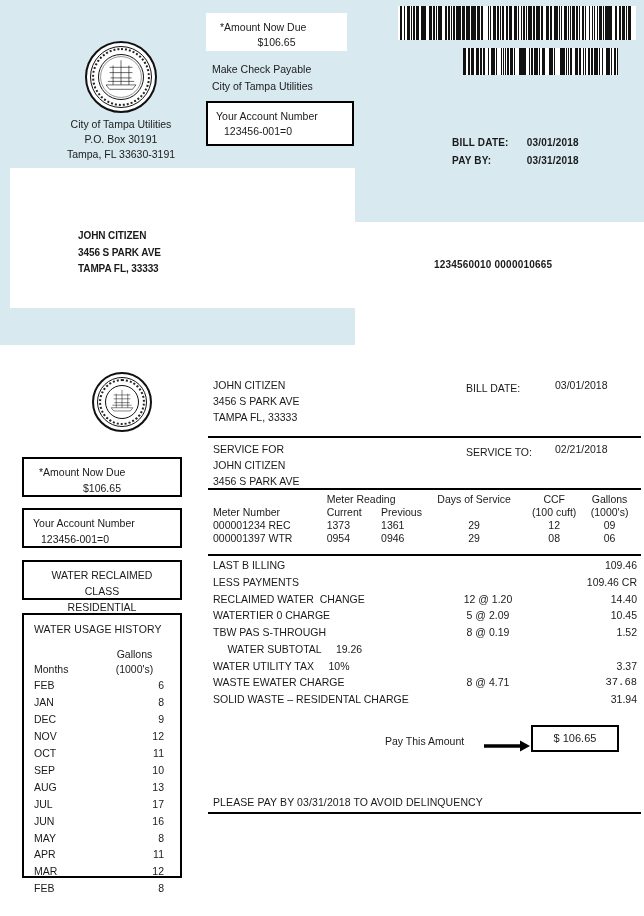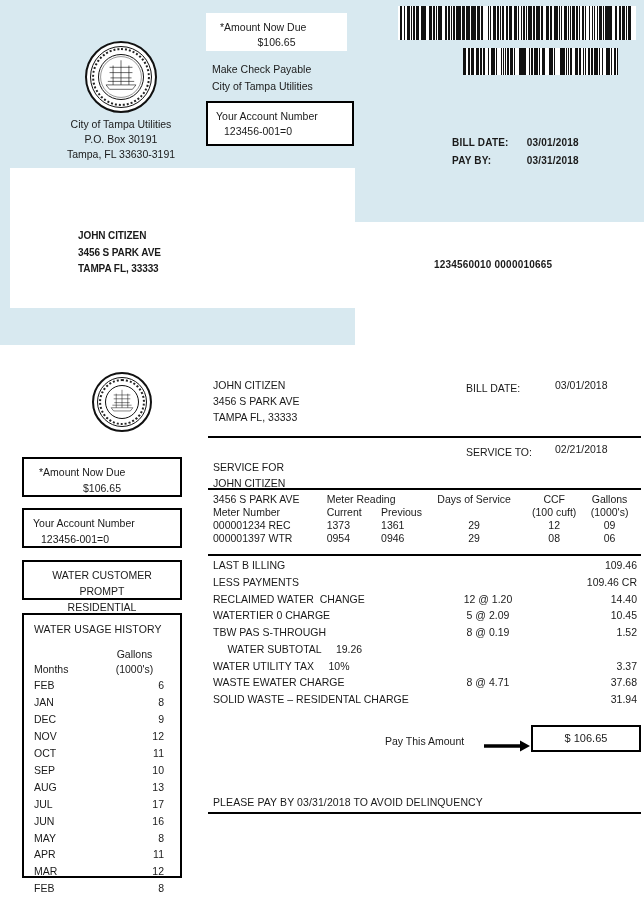--- a/index.html
+++ b/index.html
@@ -584,21 +584,21 @@
     <div style="text-align:left;padding-left:6px;">*Amount Now Due</div>
     <div>$106.65</div>
   </div>
 
   <div class="panel" style="left:22px;top:148px;width:160px;height:40px;padding-top:6px;">
     <div>Your Account Number</div>
     <div style="padding-left:8px;">123456-001=0</div>
   </div>
 
   <div class="panel ctr" style="left:22px;top:200px;width:160px;height:40px;padding-top:6px;">
-    <div>WATER CUSTOMER PROMPT</div>
+    <div>WATER RECLAIMED CLASS</div>
     <div>RESIDENTIAL</div>
   </div>
 
   <div class="hist" style="left:22px;top:253px;width:160px;height:265px;">
     <h4>WATER USAGE HISTORY</h4>
     <table>
       <tbody>
           <tr>
         <th></th>
         <th class="g">Gallons</th>
@@ -670,21 +670,21 @@
     <div class="hdr-line">3456 S PARK AVE</div>
     <div class="hdr-line">TAMPA FL, 33333</div>
   </div>
   <div class="rows" style="left:466px;top:18px;">
     <span class="hdr-line">BILL DATE:</span>
     <span class="hdr-line" style="position:absolute;left:89px;top:0;white-space:nowrap;">03/01/2018</span>
   </div>
 
   <div class="rule" style="left:208px;top:76px;width:433px;height:2px;"></div>
 
-  <div class="rows" style="left:213px;top:82px;margin-top:18px;">
+  <div class="rows" style="left:213px;top:82px;">
     <div class="hdr-line">SERVICE FOR</div>
     <div class="hdr-line">JOHN CITIZEN</div>
     <div class="hdr-line">3456 S PARK AVE</div>
   </div>
   <div class="rows" style="left:466px;top:82px;">
     <span class="hdr-line">SERVICE TO:</span>
     <span class="hdr-line" style="position:absolute;left:89px;top:0;white-space:nowrap;">02/21/2018</span>
   </div>
 
   <div class="rule" style="left:208px;top:128px;width:433px;height:2px;"></div>
@@ -762,35 +762,35 @@
           <td class="amt" style="width: 104px;"></td>
         </tr>
         <tr>
           <td style="width: 230px; white-space: pre;">WATER UTILITY TAX     10%</td>
           <td class="rate" style="width: 90px;"></td>
           <td class="amt" style="width: 104px;">3.37</td>
         </tr>
         <tr>
           <td style="width: 230px; white-space: pre;">WASTE EWATER CHARGE</td>
           <td class="rate" style="width: 90px;">8 @ 4.71</td>
-          <td class="amt" style="width: 104px;">37.68</td>
+          <td class="amt" style="width: 104px; font-family: Liberation Mono, monospace;">37.68</td>
         </tr>
         <tr>
           <td style="width: 230px; white-space: pre;">SOLID WASTE – RESIDENTAL CHARGE</td>
           <td class="rate" style="width: 90px;"></td>
           <td class="amt" style="width: 104px;">31.94</td>
         </tr>
       </tbody>
   </table>
 
   <div class="paythis" style="left:377px;top:375px;margin-left:8px;">Pay This Amount</div>
   <div class="arrow" style="left:484px;top:378px;">
     <svg width="46" height="12" viewBox="0 0 46 12" aria-hidden="true">
       <line x1="0" y1="6" x2="36" y2="6" stroke="#000" stroke-width="3.5"></line>
       <polygon points="36,0.5 46,6 36,11.5" fill="#000"></polygon>
     </svg>
   </div>
-  <div class="paybox" style="left:531px;top:365px;width:110px;height:27px;">$ 106.65</div>
+  <div class="paybox" style="left:531px;top:365px;width:88px;height:27px;">$ 106.65</div>
 
   <div class="delinq" style="left:213px;top:436px;">PLEASE PAY BY 03/31/2018 TO AVOID DELINQUENCY</div>
   <div class="rule" style="left:208px;top:452px;width:433px;height:2px;"></div>
 
 </div>
 
 </body></html>

